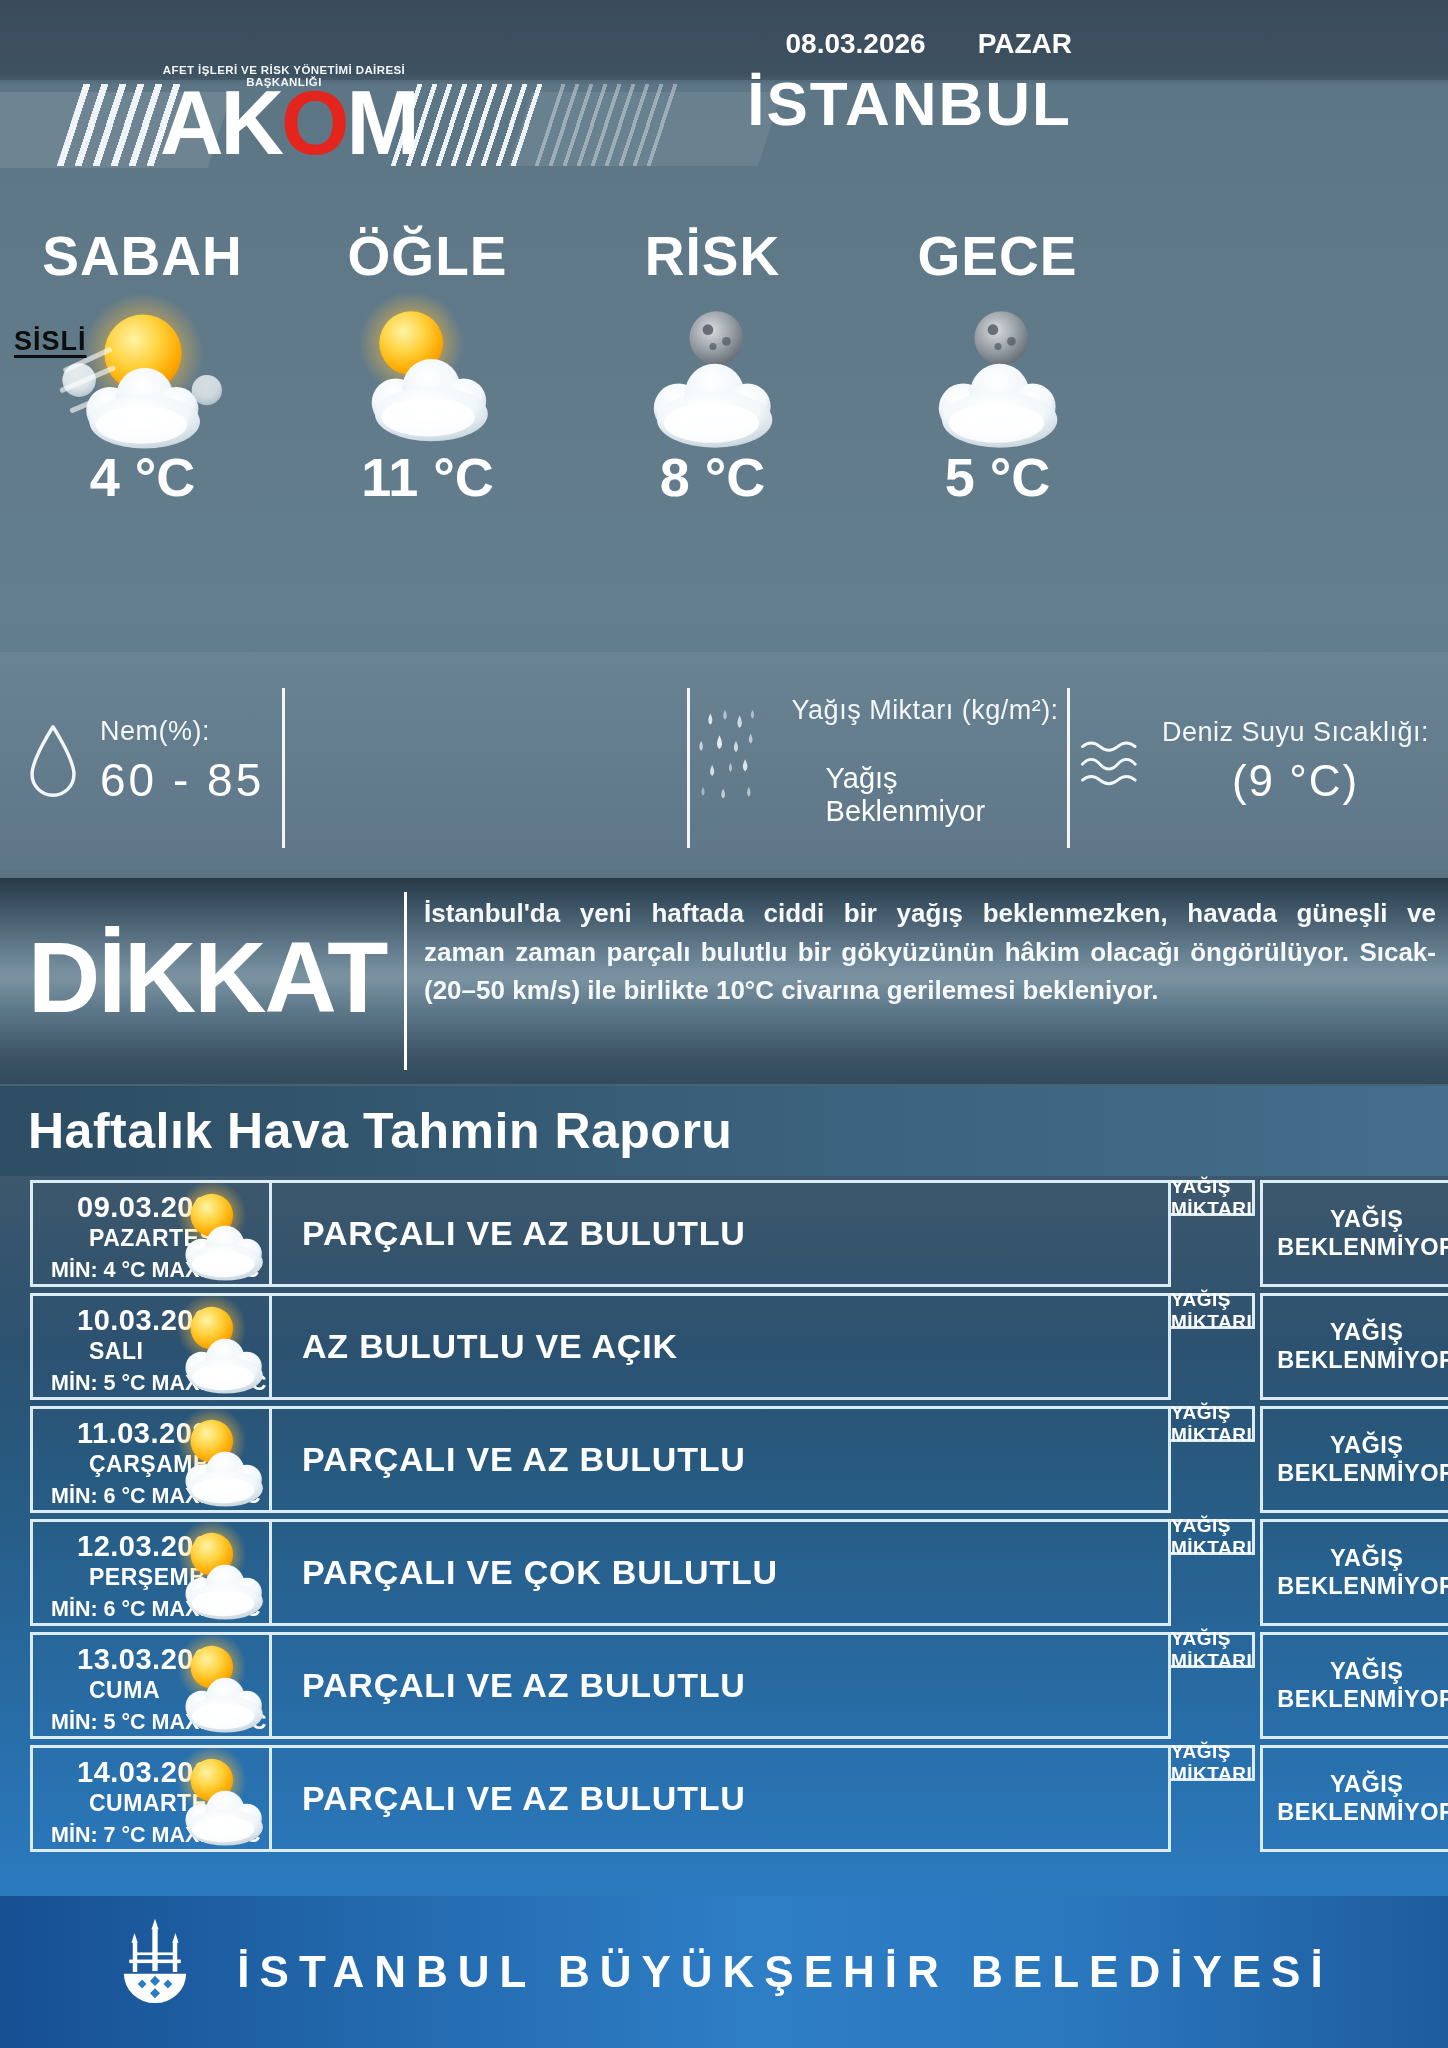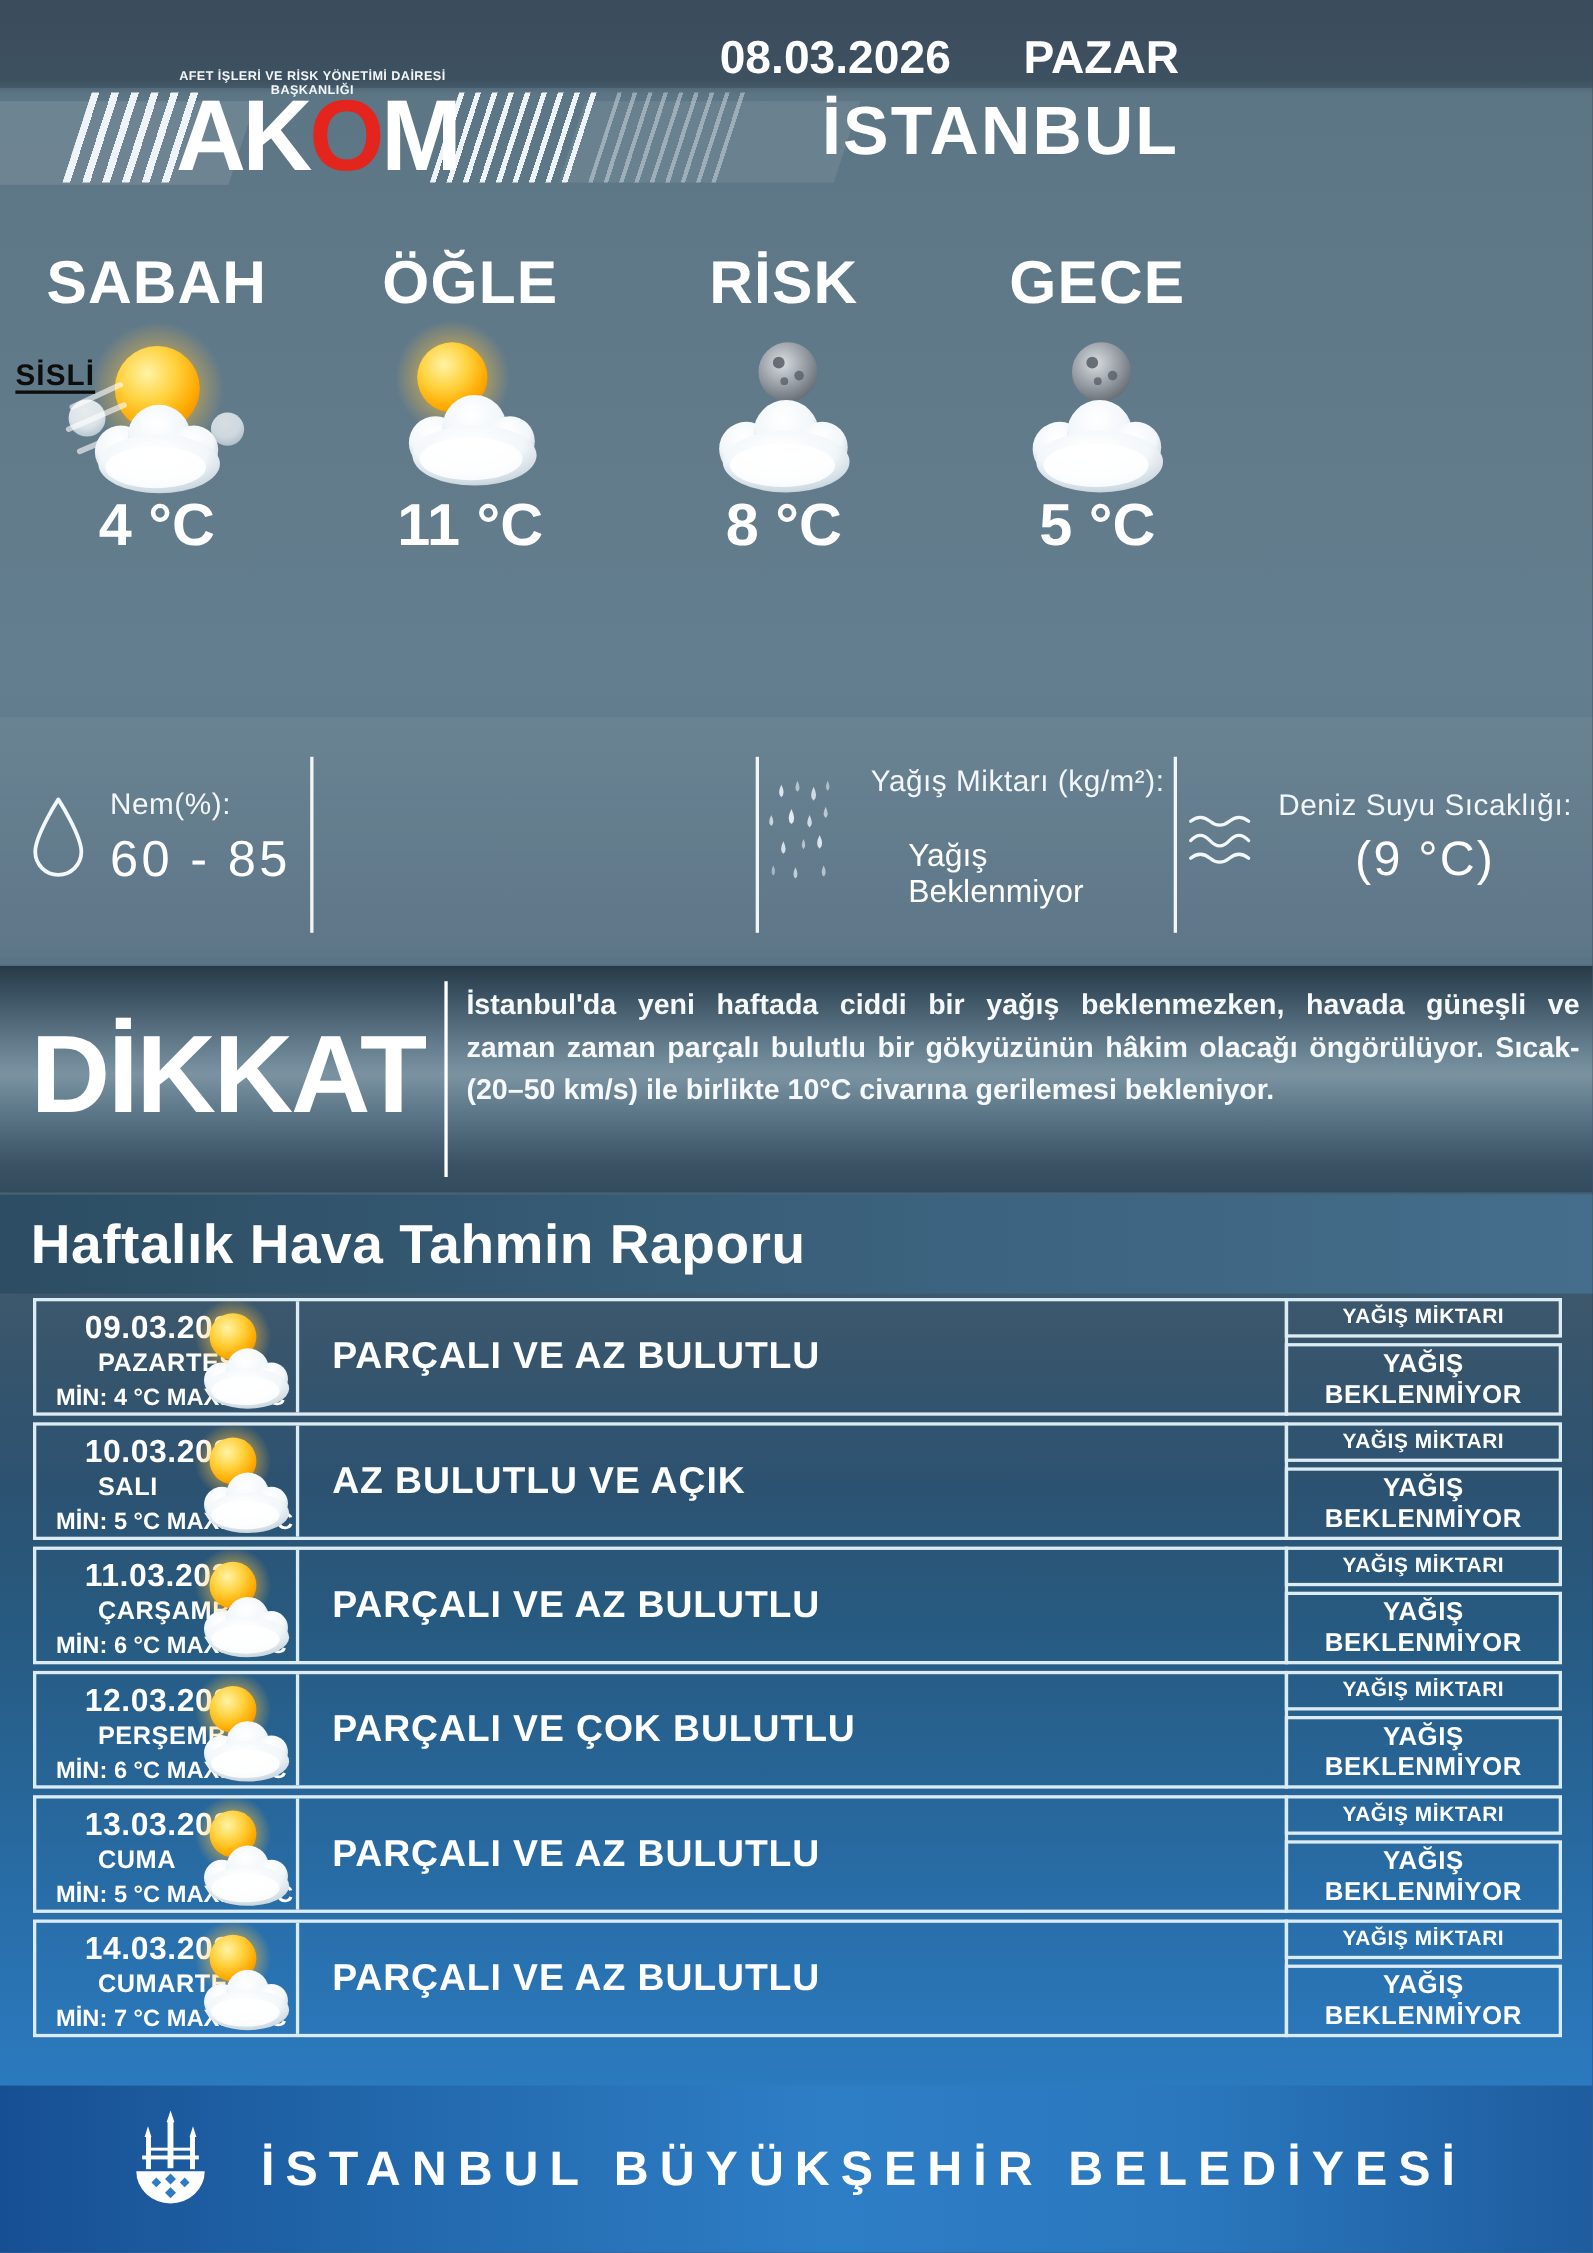--- a/index.html
+++ b/index.html
@@ -18,21 +18,21 @@
   .logo-slab{position:absolute;left:-40px;top:92px;width:260px;height:76px;background:rgba(255,255,255,.10);transform:skewX(-18deg);}
   .logo-slab2{position:absolute;left:520px;top:92px;width:250px;height:74px;background:rgba(255,255,255,.08);transform:skewX(-18deg);}
   .stripes{position:absolute;top:84px;height:82px;transform:skewX(-18deg);}
   .stripes.l{left:70px;width:106px;background:repeating-linear-gradient(90deg,#eef4f7 0 7px,rgba(255,255,255,0) 7px 18px);}
   .stripes.r{left:404px;width:126px;background:repeating-linear-gradient(90deg,#eef4f7 0 5px,rgba(255,255,255,0) 5px 15px);}
   .stripes.r2{left:548px;width:120px;opacity:.45;background:repeating-linear-gradient(90deg,#dce6ec 0 4px,rgba(255,255,255,0) 4px 14px);}
   .brand-small{position:absolute;left:150px;top:64px;width:268px;text-align:center;font-size:11.5px;font-weight:bold;letter-spacing:.4px;color:#f2f6f8;}
   .brand-akom{position:absolute;left:160px;top:70px;font-size:88px;font-weight:800;letter-spacing:-3px;transform:scaleY(1.04);transform-origin:top left;color:#fff;}
   .brand-akom .o-red{color:#e4251e;}
   .datecity{position:absolute;left:600px;top:28px;width:472px;text-align:right;}
-  .dateline{display:flex;justify-content:flex-end;gap:66px;font-size:42px;font-weight:bold;}
+  .dateline{display:flex;justify-content:flex-end;gap:52px;font-size:28px;font-weight:bold;}
   .cityline{font-size:62px;font-weight:bold;letter-spacing:2px;margin-top:8px;}
   
   .periods{position:absolute;left:0;top:224px;width:1140px;display:grid;grid-template-columns:repeat(4,1fr);}
   .period{position:relative;text-align:center;}
   .p-label{font-size:55px;font-weight:bold;letter-spacing:1px;}
   .p-icon{width:200px;height:168px;margin:-2px auto 0 auto;display:block;}
   .p-temp{font-size:54px;font-weight:bold;margin-top:-8px;}
   .p-note{position:absolute;left:14px;top:102px;font-size:27px;font-weight:800;color:#0d0d0d;text-decoration:underline;text-decoration-thickness:3px;text-underline-offset:5px;letter-spacing:1px;}
   
   .details{position:absolute;left:0;top:652px;width:1448px;height:218px;background:linear-gradient(180deg,rgba(255,255,255,.05),rgba(255,255,255,.02));}
@@ -60,21 +60,21 @@
   
   .wtable{position:absolute;left:30px;top:1180px;width:1390px;}
   .wrow{position:relative;display:flex;height:107px;margin-bottom:6px;}
   .box-main{flex:1;display:flex;border:3px solid #dcecf5;}
   .c-date{position:relative;width:239px;border-right:3px solid #dcecf5;padding:8px 0 0 16px;}
   .r-date{font-size:29px;font-weight:bold;margin-left:28px;letter-spacing:.5px;}
   .r-day{font-size:23px;font-weight:bold;margin-left:40px;margin-top:1px;letter-spacing:.5px;}
   .r-minmax{font-size:21.5px;font-weight:bold;margin-left:2px;margin-top:6px;white-space:nowrap;}
   .r-icon{position:absolute;right:-10px;top:-6px;width:112px;height:112px;}
   .c-cond{flex:1;display:flex;align-items:center;padding-left:30px;font-size:34px;font-weight:bold;letter-spacing:.8px;}
-  .box-right{width:252px;margin-left:-3px;display:flex;flex-direction:column;gap:5px;}
+  .box-right{width:252px;margin-left:-3px;display:flex;flex-direction:row;gap:5px;}
   .b-hdr{height:36px;border:3px solid #dcecf5;display:flex;align-items:center;justify-content:center;font-size:19px;font-weight:bold;letter-spacing:.5px;}
   .b-val{flex:1;border:3px solid #dcecf5;display:flex;align-items:center;justify-content:center;text-align:center;font-size:23.5px;font-weight:bold;line-height:1.18;padding:0 14px;letter-spacing:.5px;}
   
   .footer{position:absolute;left:0;top:1896px;width:1448px;height:152px;
     background:linear-gradient(90deg,#174f93 0%,#2165a9 22%,#2e7ec6 52%,#2a77bd 75%,#1e5c9e 100%);
     display:flex;align-items:center;justify-content:center;gap:42px;}
   .f-logo{width:80px;height:112px;}
   .f-text{font-size:44px;font-weight:bold;letter-spacing:10px;white-space:nowrap;}
 </style>
 </head>

